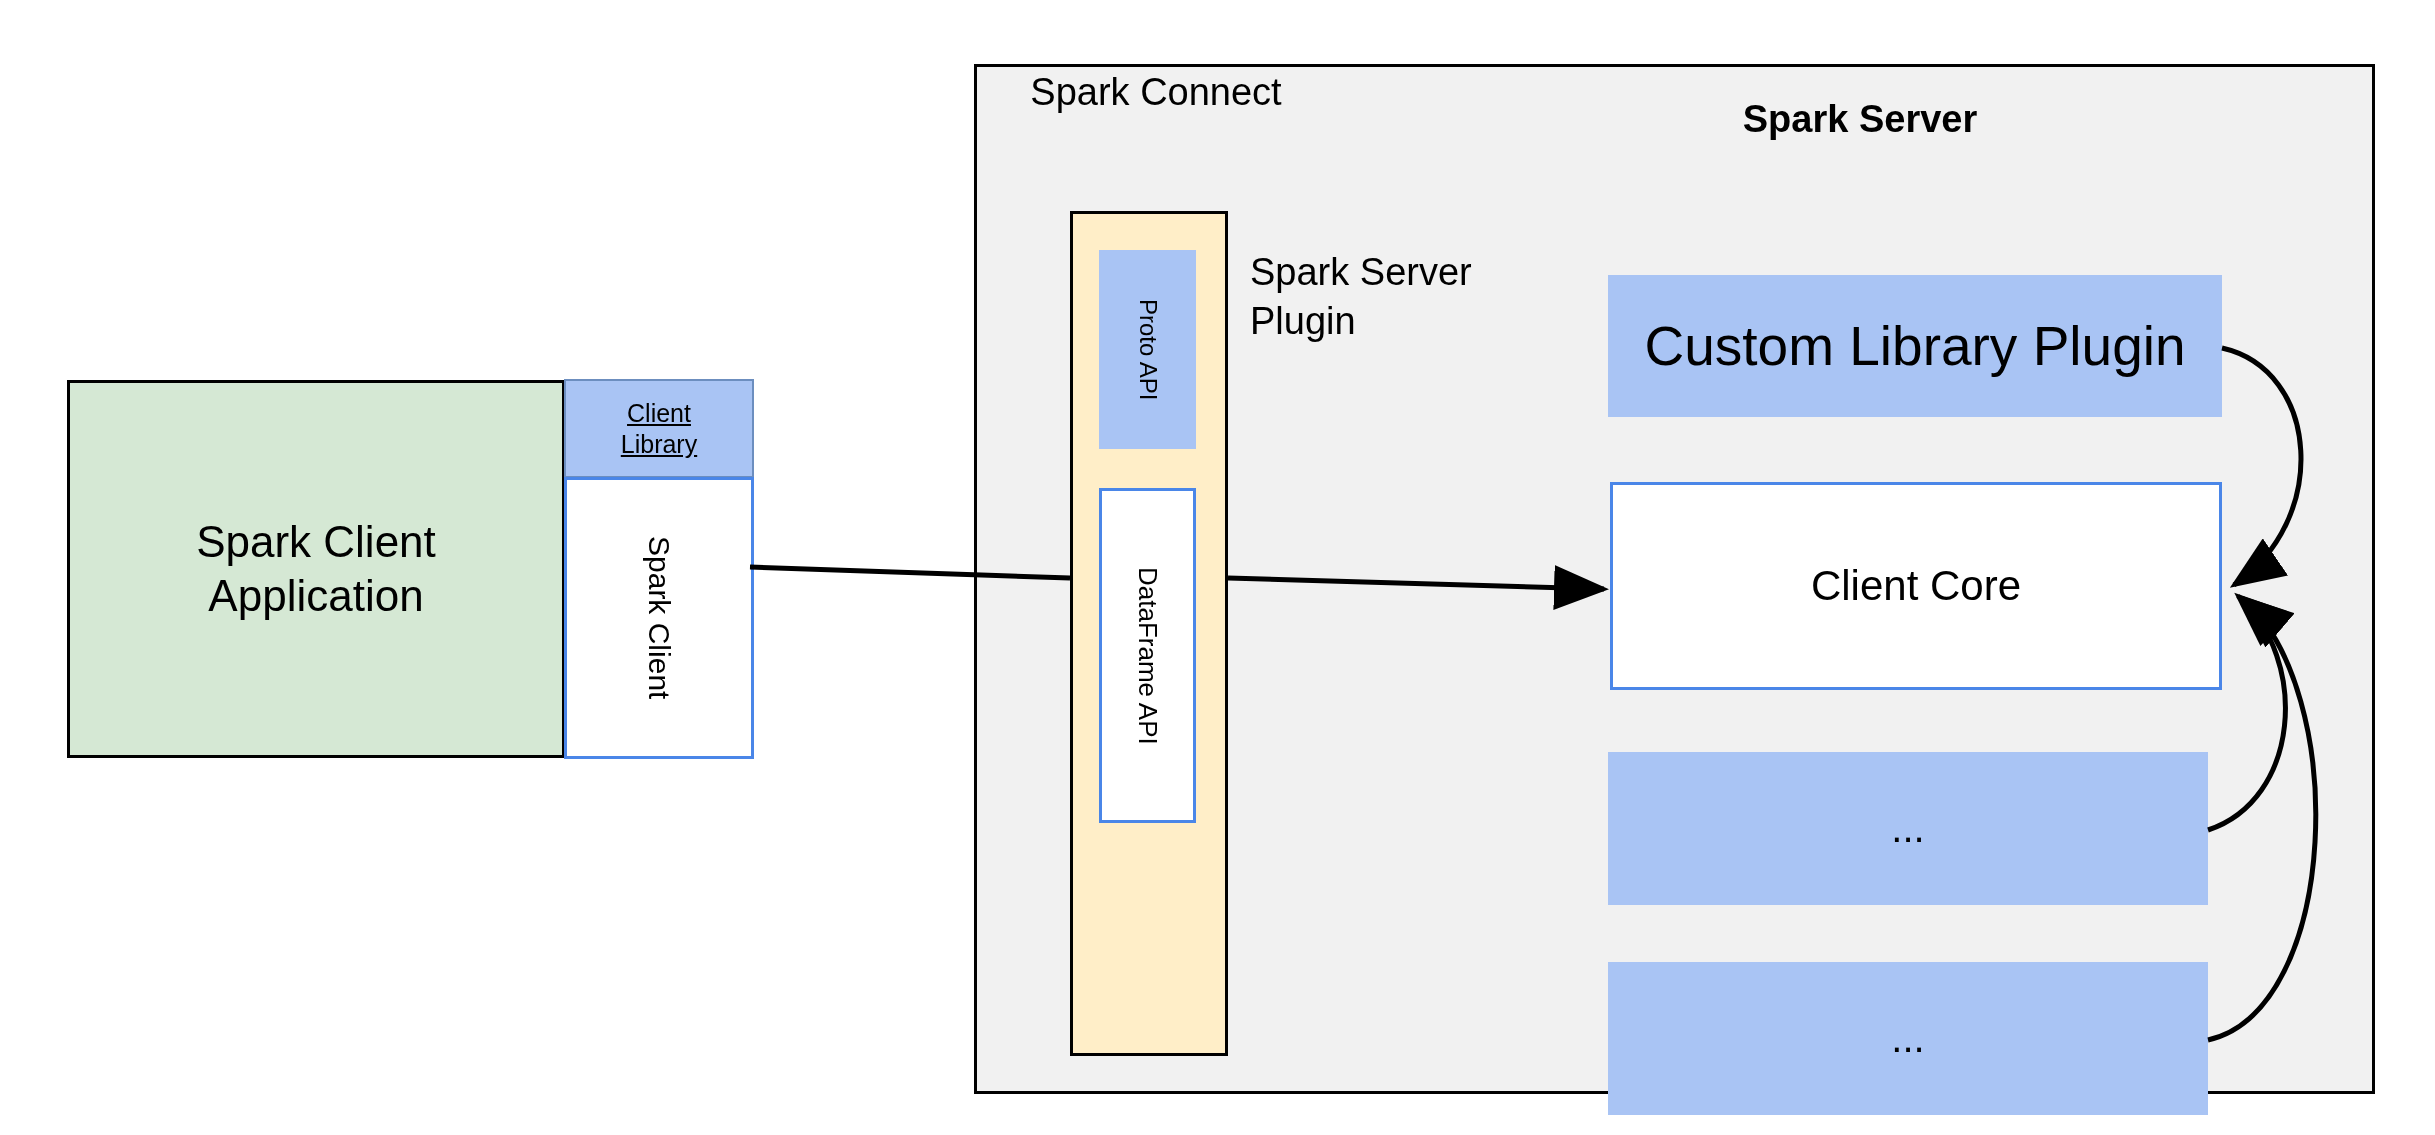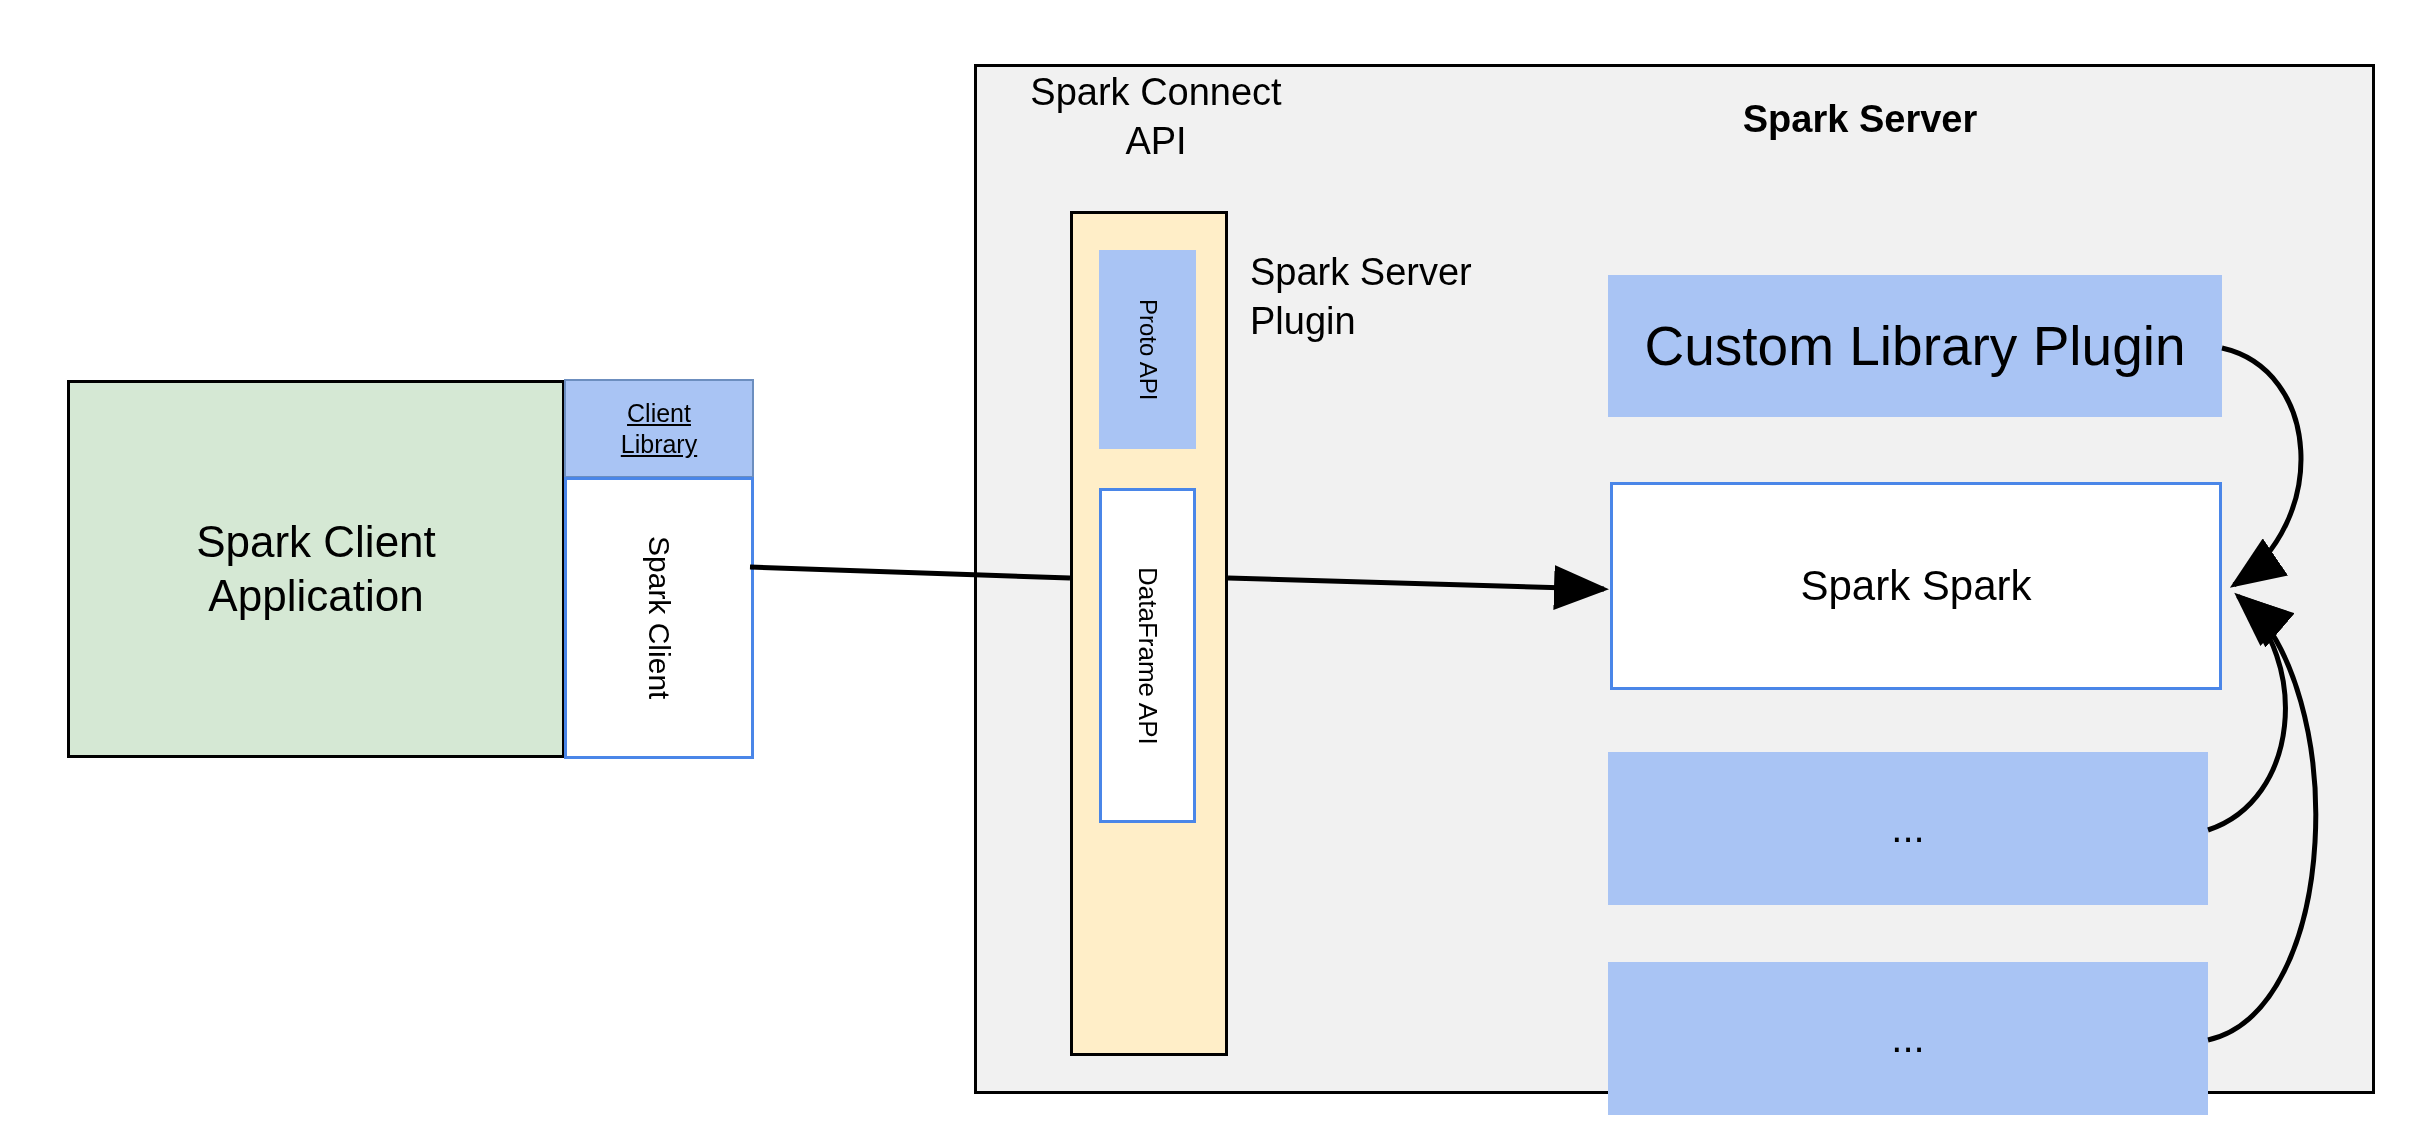--- a/index.html
+++ b/index.html
@@ -144,21 +144,20 @@
 </style>
 </head>
 <body>
 
 <div id="canvas">
 
   <div class="box" id="spark-server-panel"></div>
 
   <div class="box" id="spark-connect-api-label">
     <div>Spark Connect</div>
-    <div>API</div>
   </div>
 
   <div class="box" id="spark-server-title">Spark Server</div>
 
   <div class="box" id="spark-server-library-label">
     <div>Spark Server</div>
     <div>Plugin</div>
   </div>
 
   <div class="box" id="api-column"></div>
@@ -169,21 +168,21 @@
 
   <div class="box center" id="dataframe-api-box">
     <span class="vtext">DataFrame API</span>
   </div>
 
   <div class="box center" id="custom-library-plugin-box">
     <span>Custom Library Plugin</span>
   </div>
 
   <div class="box center" id="spark-core-box">
-    <span>Spark Spark</span>
+    <span>Client Core</span>
   </div>
 
   <div class="box center" id="ellipsis-box-1">
     <span>...</span>
   </div>
 
   <div class="box center" id="ellipsis-box-2">
     <span>...</span>
   </div>
 

